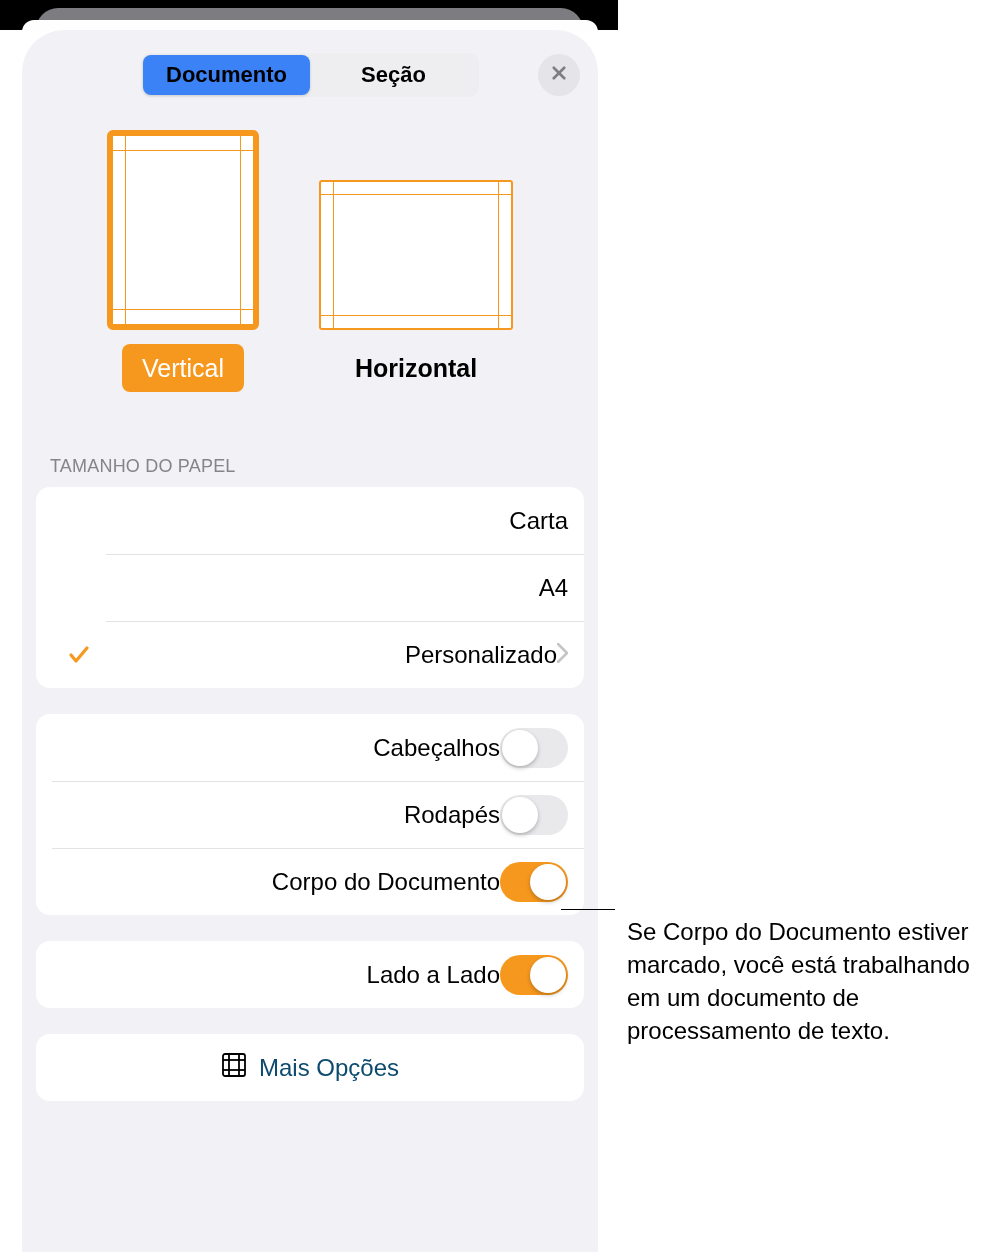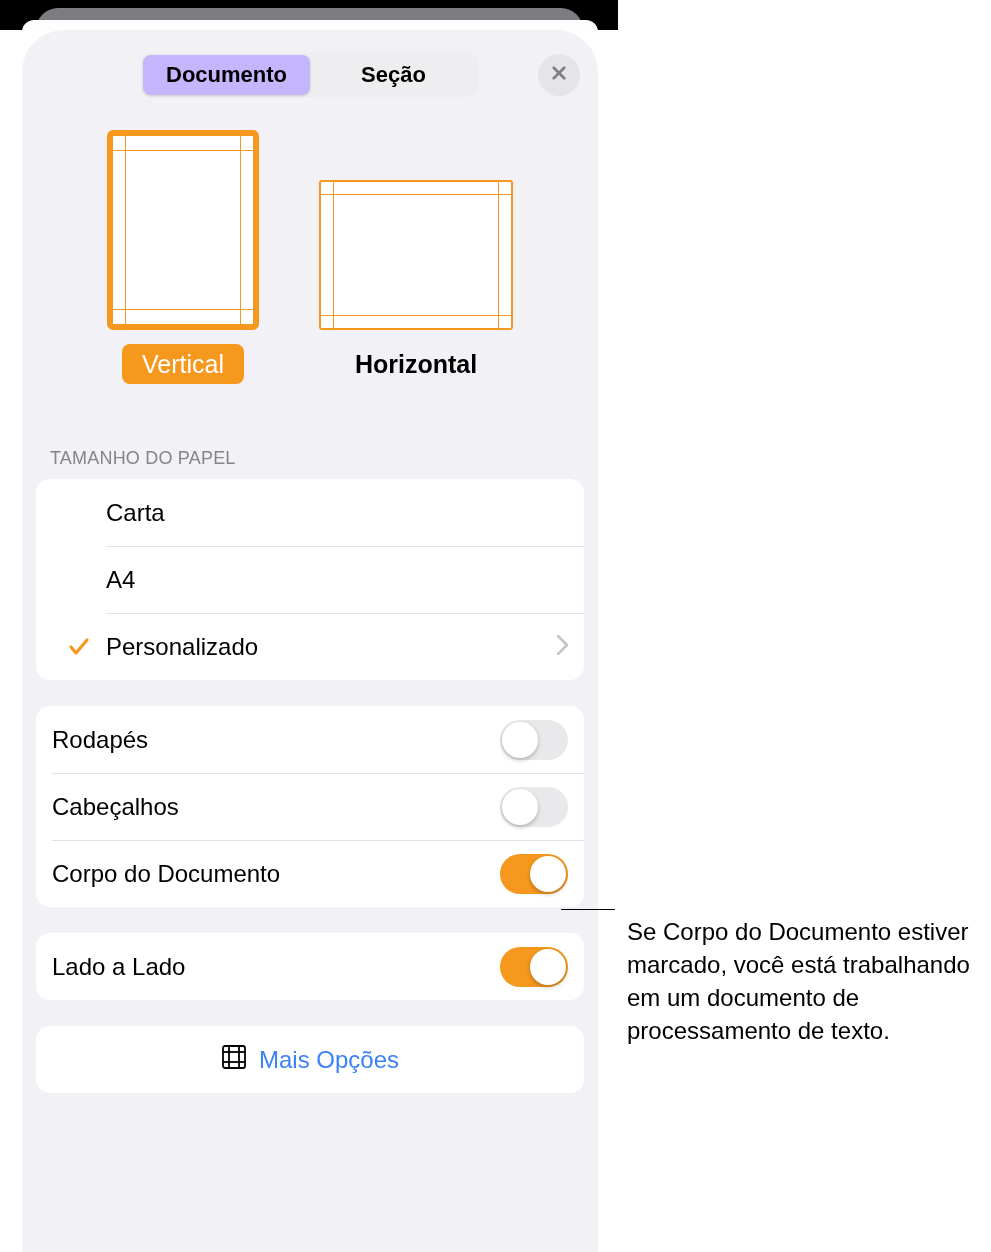--- a/index.html
+++ b/index.html
@@ -64,21 +64,21 @@
     display: flex;
     align-items: center;
     justify-content: center;
     font-size: 22px;
     font-weight: 600;
     color: #000;
     border-radius: 8px;
     cursor: pointer;
   }
   .segmented-item.active {
-    background: #c4b5fd;
+    background: #3b82f6;
     box-shadow: 0 1px 3px rgba(0,0,0,0.15);
   }
   .close-btn {
     position: absolute;
     right: 18px;
     top: 24px;
     width: 42px;
     height: 42px;
     border-radius: 50%;
     background: #e4e4e9;
@@ -127,21 +127,21 @@
   .portrait .if-left { top: 0; bottom: 0; left: 12px; width: 0; border-width: 0 0 0 0.5px; }
   .portrait .if-right { top: 0; bottom: 0; right: 12px; width: 0; border-width: 0 0 0 0.5px; }
   .landscape .if-top { top: 12px; left: 0; right: 0; height: 0; border-width: 0.5px 0 0 0; }
   .landscape .if-bot { bottom: 12px; left: 0; right: 0; height: 0; border-width: 0.5px 0 0 0; }
   .landscape .if-left { top: 0; bottom: 0; left: 12px; width: 0; border-width: 0 0 0 0.5px; }
   .landscape .if-right { top: 0; bottom: 0; right: 12px; width: 0; border-width: 0 0 0 0.5px; }
 
   .orient-label {
     margin-top: 14px;
     font-size: 25px;
-    height: 40px;
+    height: 48px;
     display: flex;
     align-items: center;
     justify-content: center;
     padding: 0 20px;
     border-radius: 8px;
   }
   .orient-label.active { background: #f6981e; color: #fff; font-weight: 500; }
   .orient-label.inactive { color: #000; font-weight: bold; }
 
   .section-title {
@@ -157,20 +157,21 @@
     overflow: hidden;
   }
   .group + .group { margin-top: 26px; }
   .row {
     display: flex;
     align-items: center;
     height: 67px;
     padding: 0 16px 0 16px;
     position: relative;
     cursor: pointer;
+    text-align: right;
   }
   .row + .row::before {
     content: "";
     position: absolute;
     top: 0;
     left: 70px;
     right: 0;
     height: 1px;
     background: #e3e3e6;
   }
@@ -218,21 +219,21 @@
   .more-btn-wrap { margin: 26px 14px 0 14px; }
   .more-btn {
     background: #fff;
     border-radius: 14px;
     height: 67px;
     display: flex;
     align-items: center;
     justify-content: center;
     gap: 12px;
     font-size: 24px;
-    color: #3b82f6;
+    color: #0c4a6e;
     cursor: pointer;
   }
   .more-btn svg { width: 26px; height: 26px; }
 
   .footnote {
     font-size: 18px;
     color: #848489;
     padding: 14px 28px 0 28px;
     line-height: 1.35;
   }
@@ -321,27 +322,27 @@
       <div class="chev">
         <svg viewBox="0 0 11 20" fill="none" stroke="#c5c5c8" stroke-width="2.6" stroke-linecap="round" stroke-linejoin="round">
           <polyline points="1 1 10 10 1 19"></polyline>
         </svg>
       </div>
     </div>
   </div>
 
   <div class="group toggles">
     <div class="row">
-      <div class="label">Rodapés</div>
+      <div class="label">Cabeçalhos</div>
       <div class="toggle off">
           <div class="knob"></div>
         </div>
     </div>
     <div class="row">
-      <div class="label">Cabeçalhos</div>
+      <div class="label">Rodapés</div>
       <div class="toggle off">
           <div class="knob"></div>
         </div>
     </div>
     <div class="row">
       <div class="label">Corpo do Documento</div>
       <div class="toggle on">
           <div class="knob"></div>
         </div>
     </div>

